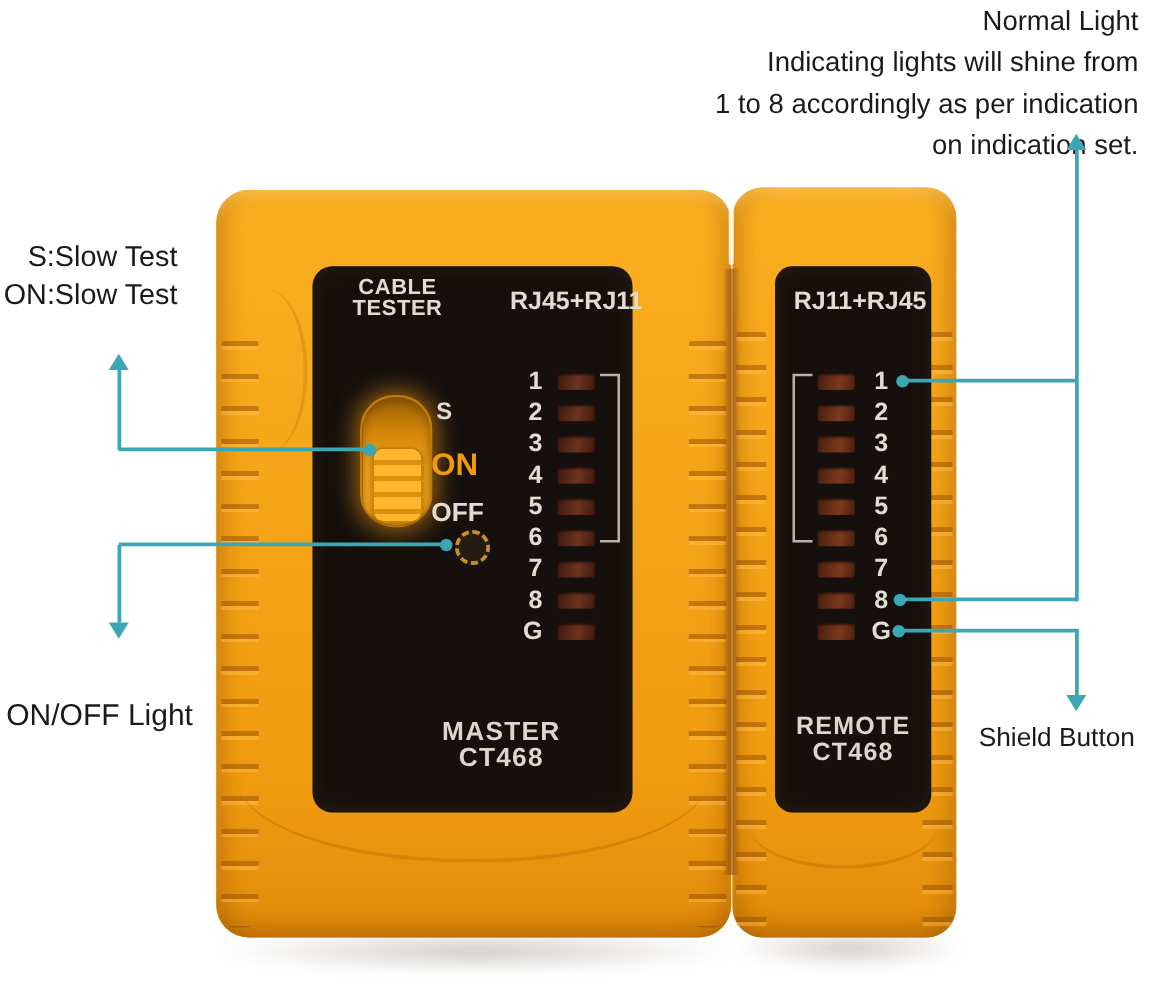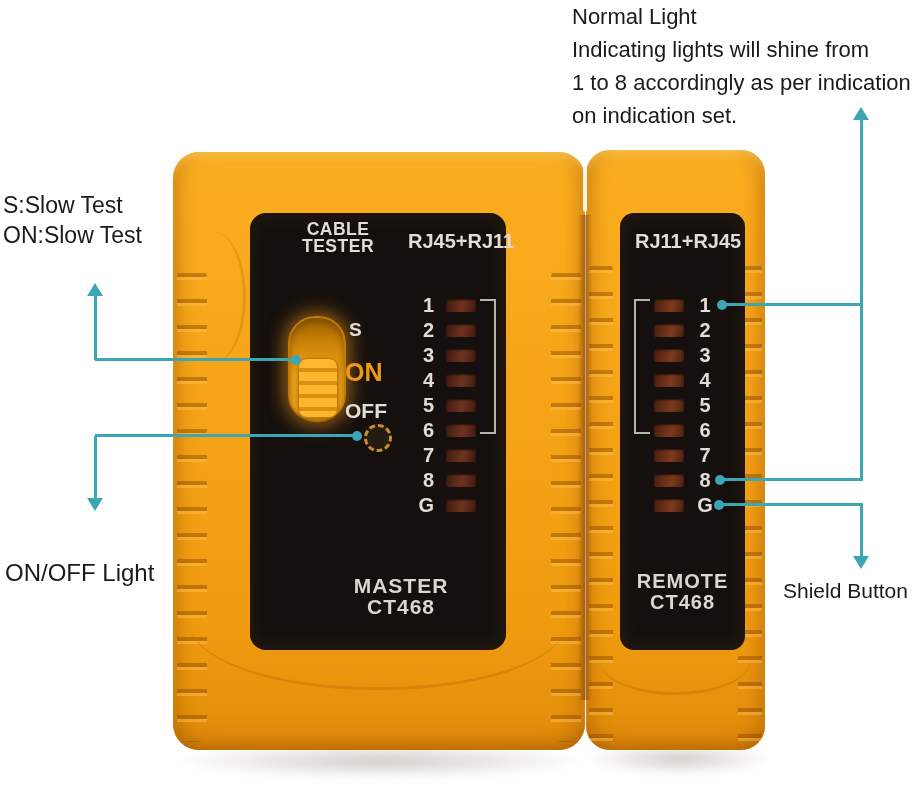--- a/index.html
+++ b/index.html
@@ -52,21 +52,21 @@
             background:linear-gradient(180deg,#9a6203 0%,#cf8408 26%,#f2a41c 55%,#f7a81f 100%);
             border:2px solid #c07a06;
             box-shadow:0 0 18px 4px rgba(255,160,25,.55), inset 0 4px 7px rgba(110,64,0,.65);}
   .sw-knob{position:absolute;left:8px;top:40px;width:38px;height:58px;border-radius:9px;
            border:1px solid #b97b06;
            background:repeating-linear-gradient(180deg,#ffb62e 0px 9px,#d8900e 9px 13px);
            box-shadow:0 2px 4px rgba(90,50,0,.5);}
   .indicator-light{position:absolute;left:114px;top:211px;width:22px;height:22px;border-radius:50%;
                    border:3px dashed #cd8d26;background:#241b12;}
   
-  .ann-text{position:absolute;color:var(--annotation-text,#1a1a1a);z-index:10;white-space:nowrap;}
+  .ann-text{position:absolute;color:var(--annotation-text,#1a1a1a);z-index:10;white-space:nowrap;text-align:right;}
   .t{position:absolute;background:var(--accent-teal,#3BA7B5);z-index:10;}
   .dot{position:absolute;width:10px;height:10px;border-radius:50%;
        background:var(--accent-teal,#3BA7B5);z-index:10;}
   .arr{position:absolute;width:0;height:0;z-index:10;}
   .arr.up{border-left:8px solid transparent;border-right:8px solid transparent;
           border-bottom:13px solid var(--accent-teal,#3BA7B5);}
   .arr.down{border-left:8px solid transparent;border-right:8px solid transparent;
             border-top:13px solid var(--accent-teal,#3BA7B5);}
 </style>
 </head>
@@ -78,21 +78,21 @@
   <div class="shadow" style="left:584px;top:744px;width:190px;height:30px;"></div>
 
   <div class="unit" style="left:173px;top:152px;width:412px;height:598px;border-radius:26px;">
     <div class="grip" style="left:4px;top:115px;width:30px;height:475px;"></div>
     <div class="grip" style="left:378px;top:115px;width:30px;height:475px;"></div>
     <div style="position:absolute;left:10px;top:80px;width:60px;height:130px;border-right:3px solid rgba(200,120,12,.38);border-radius:50%;"></div>
     <div class="mold-arc" style="left:16px;top:470px;width:378px;height:65px;border-radius:0 0 190px 190px / 0 0 70px 70px;"></div>
 
     <div class="panel" style="left:77px;top:61px;width:256px;height:437px;border-radius:16px;">
 
-      <div class="dev-txt" style="left:32px;top:8px;font-size:17.5px;line-height:17px;text-align:center;letter-spacing:.5px;margin-left:20px;">
+      <div class="dev-txt" style="left:32px;top:8px;font-size:17.5px;line-height:17px;text-align:center;letter-spacing:.5px;">
         <div>CABLE</div>
         <div>TESTER</div>
       </div>
       <div class="dev-txt" style="left:118px;top:17px;font-size:20px;margin-left:40px;">RJ45+RJ11</div>
 
       <div class="sw-track">
         <div class="sw-knob"></div>
       </div>
       <div class="dev-txt" style="left:99px;top:106px;font-size:19px;">S</div>
       <div class="dev-txt" style="left:95px;top:145px;font-size:25px;color:var(--on-label-orange,#EF9A12);">ON</div>

